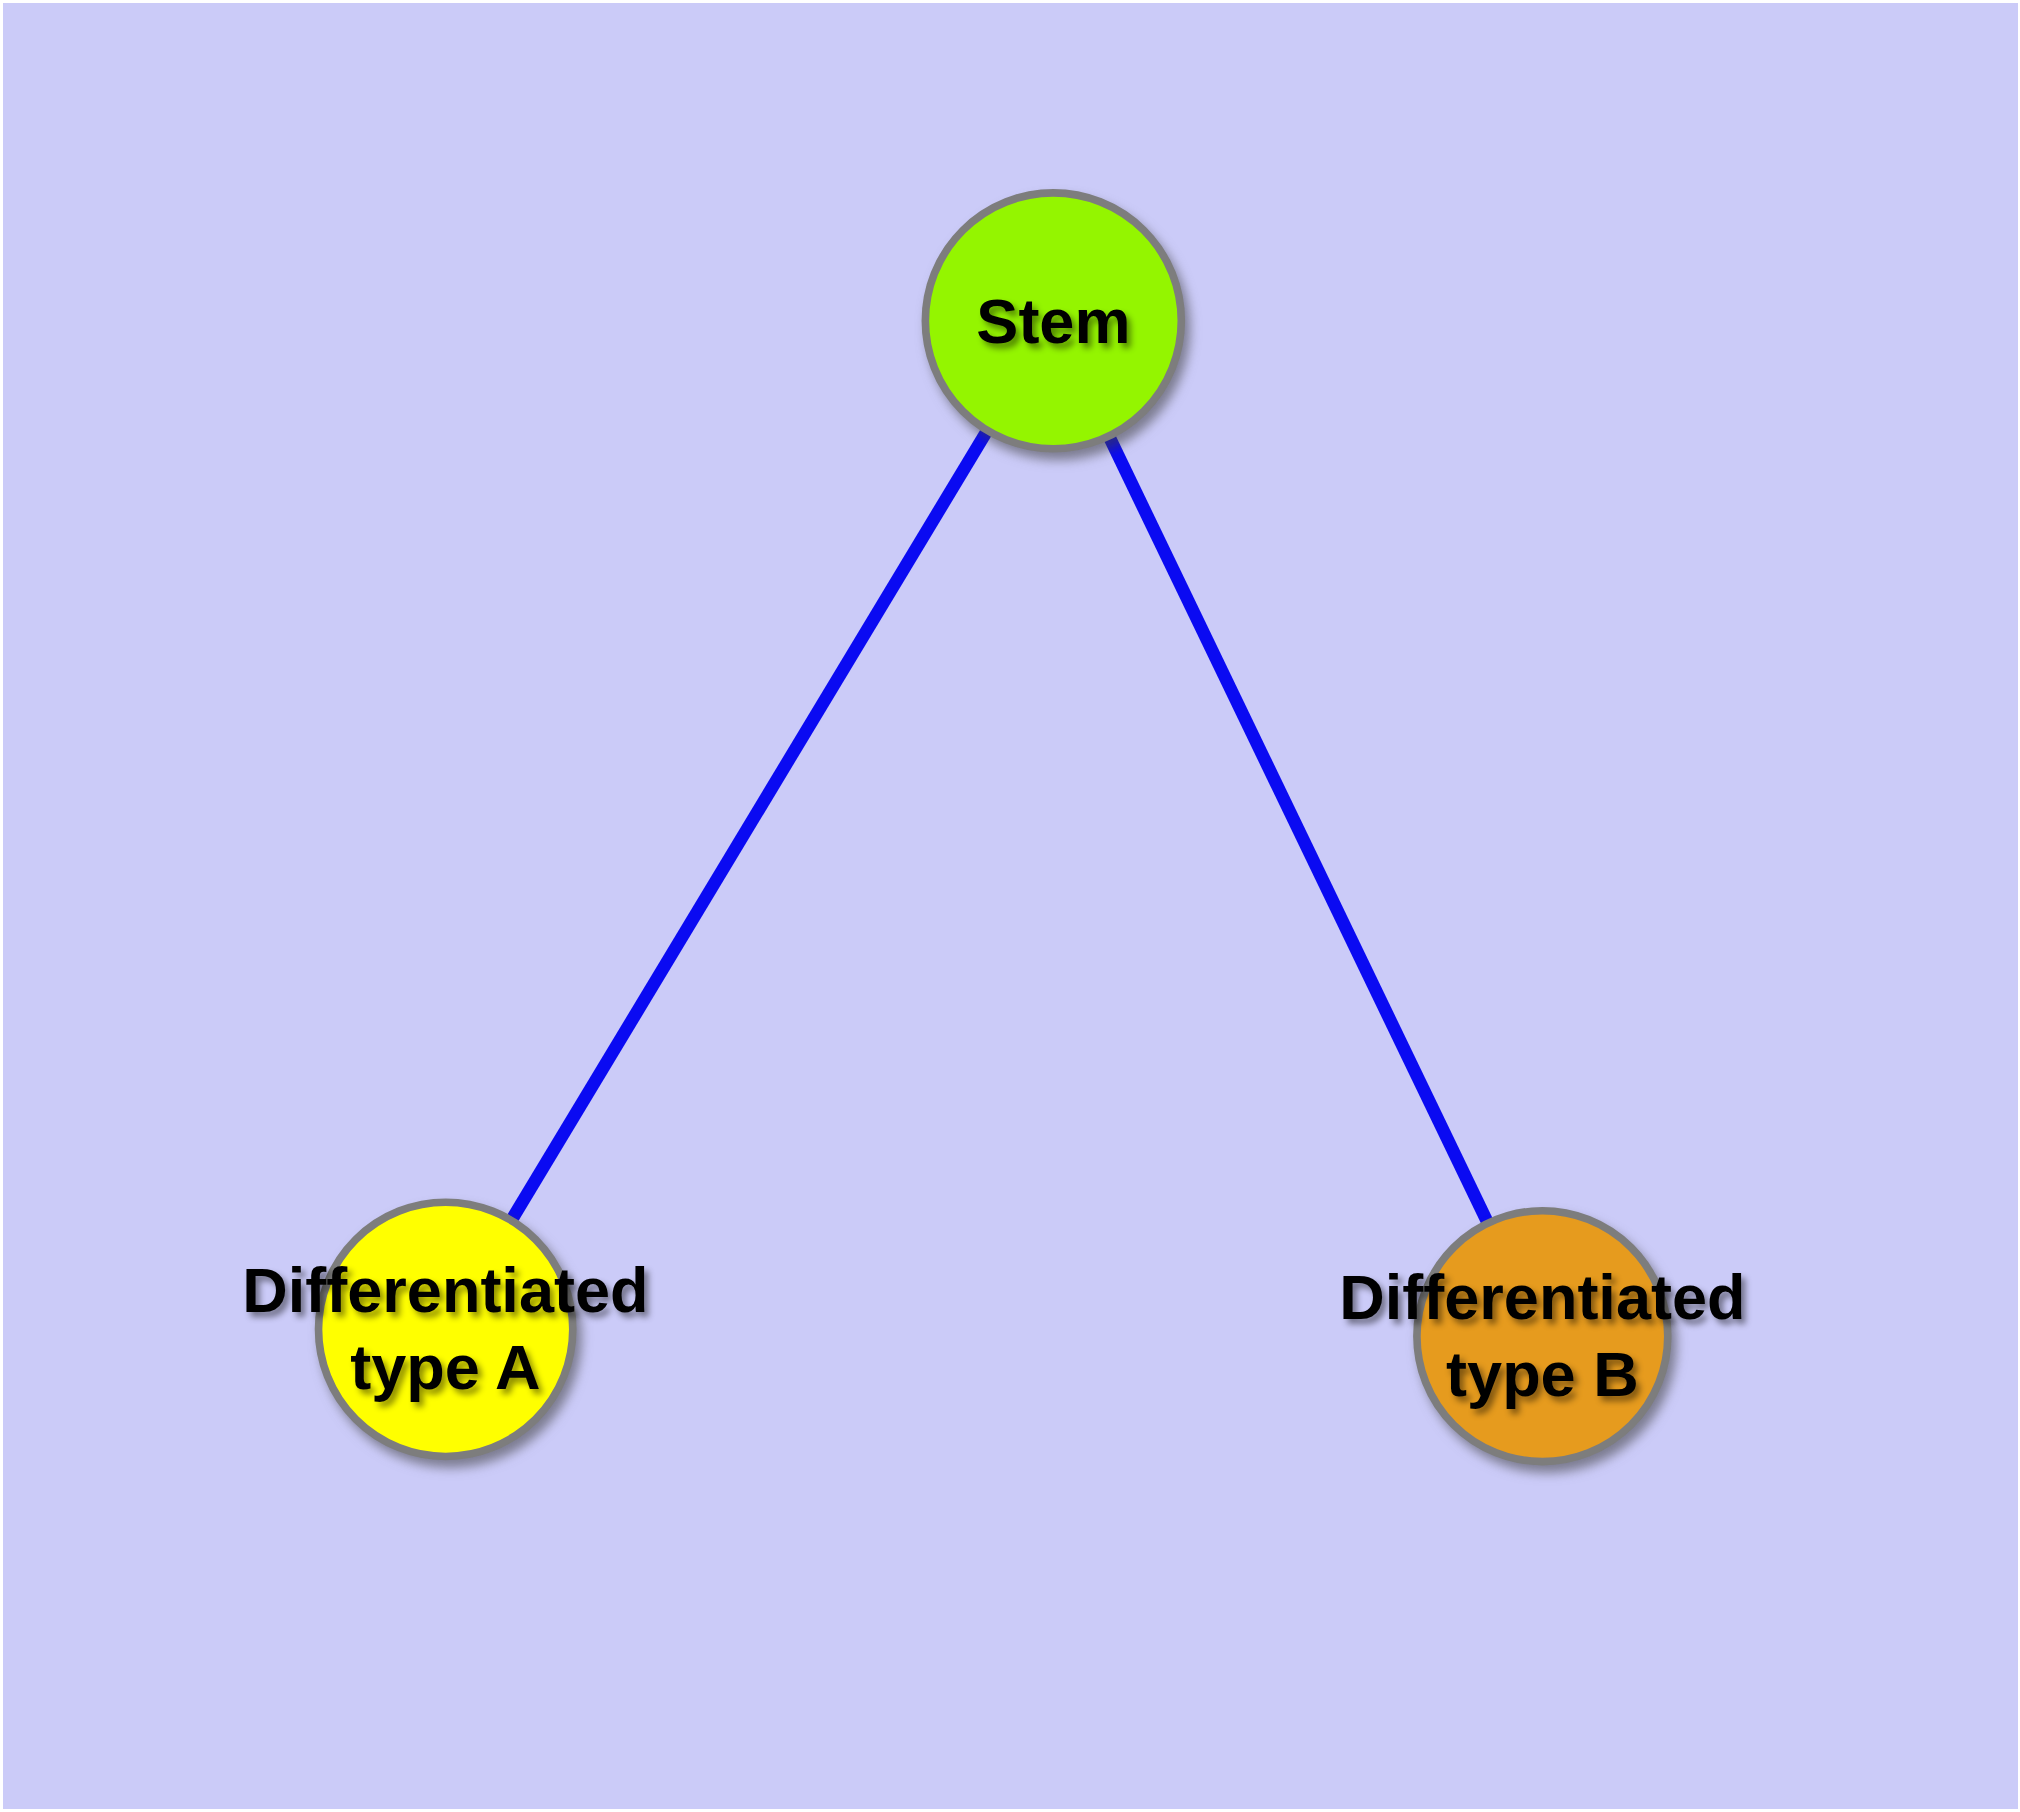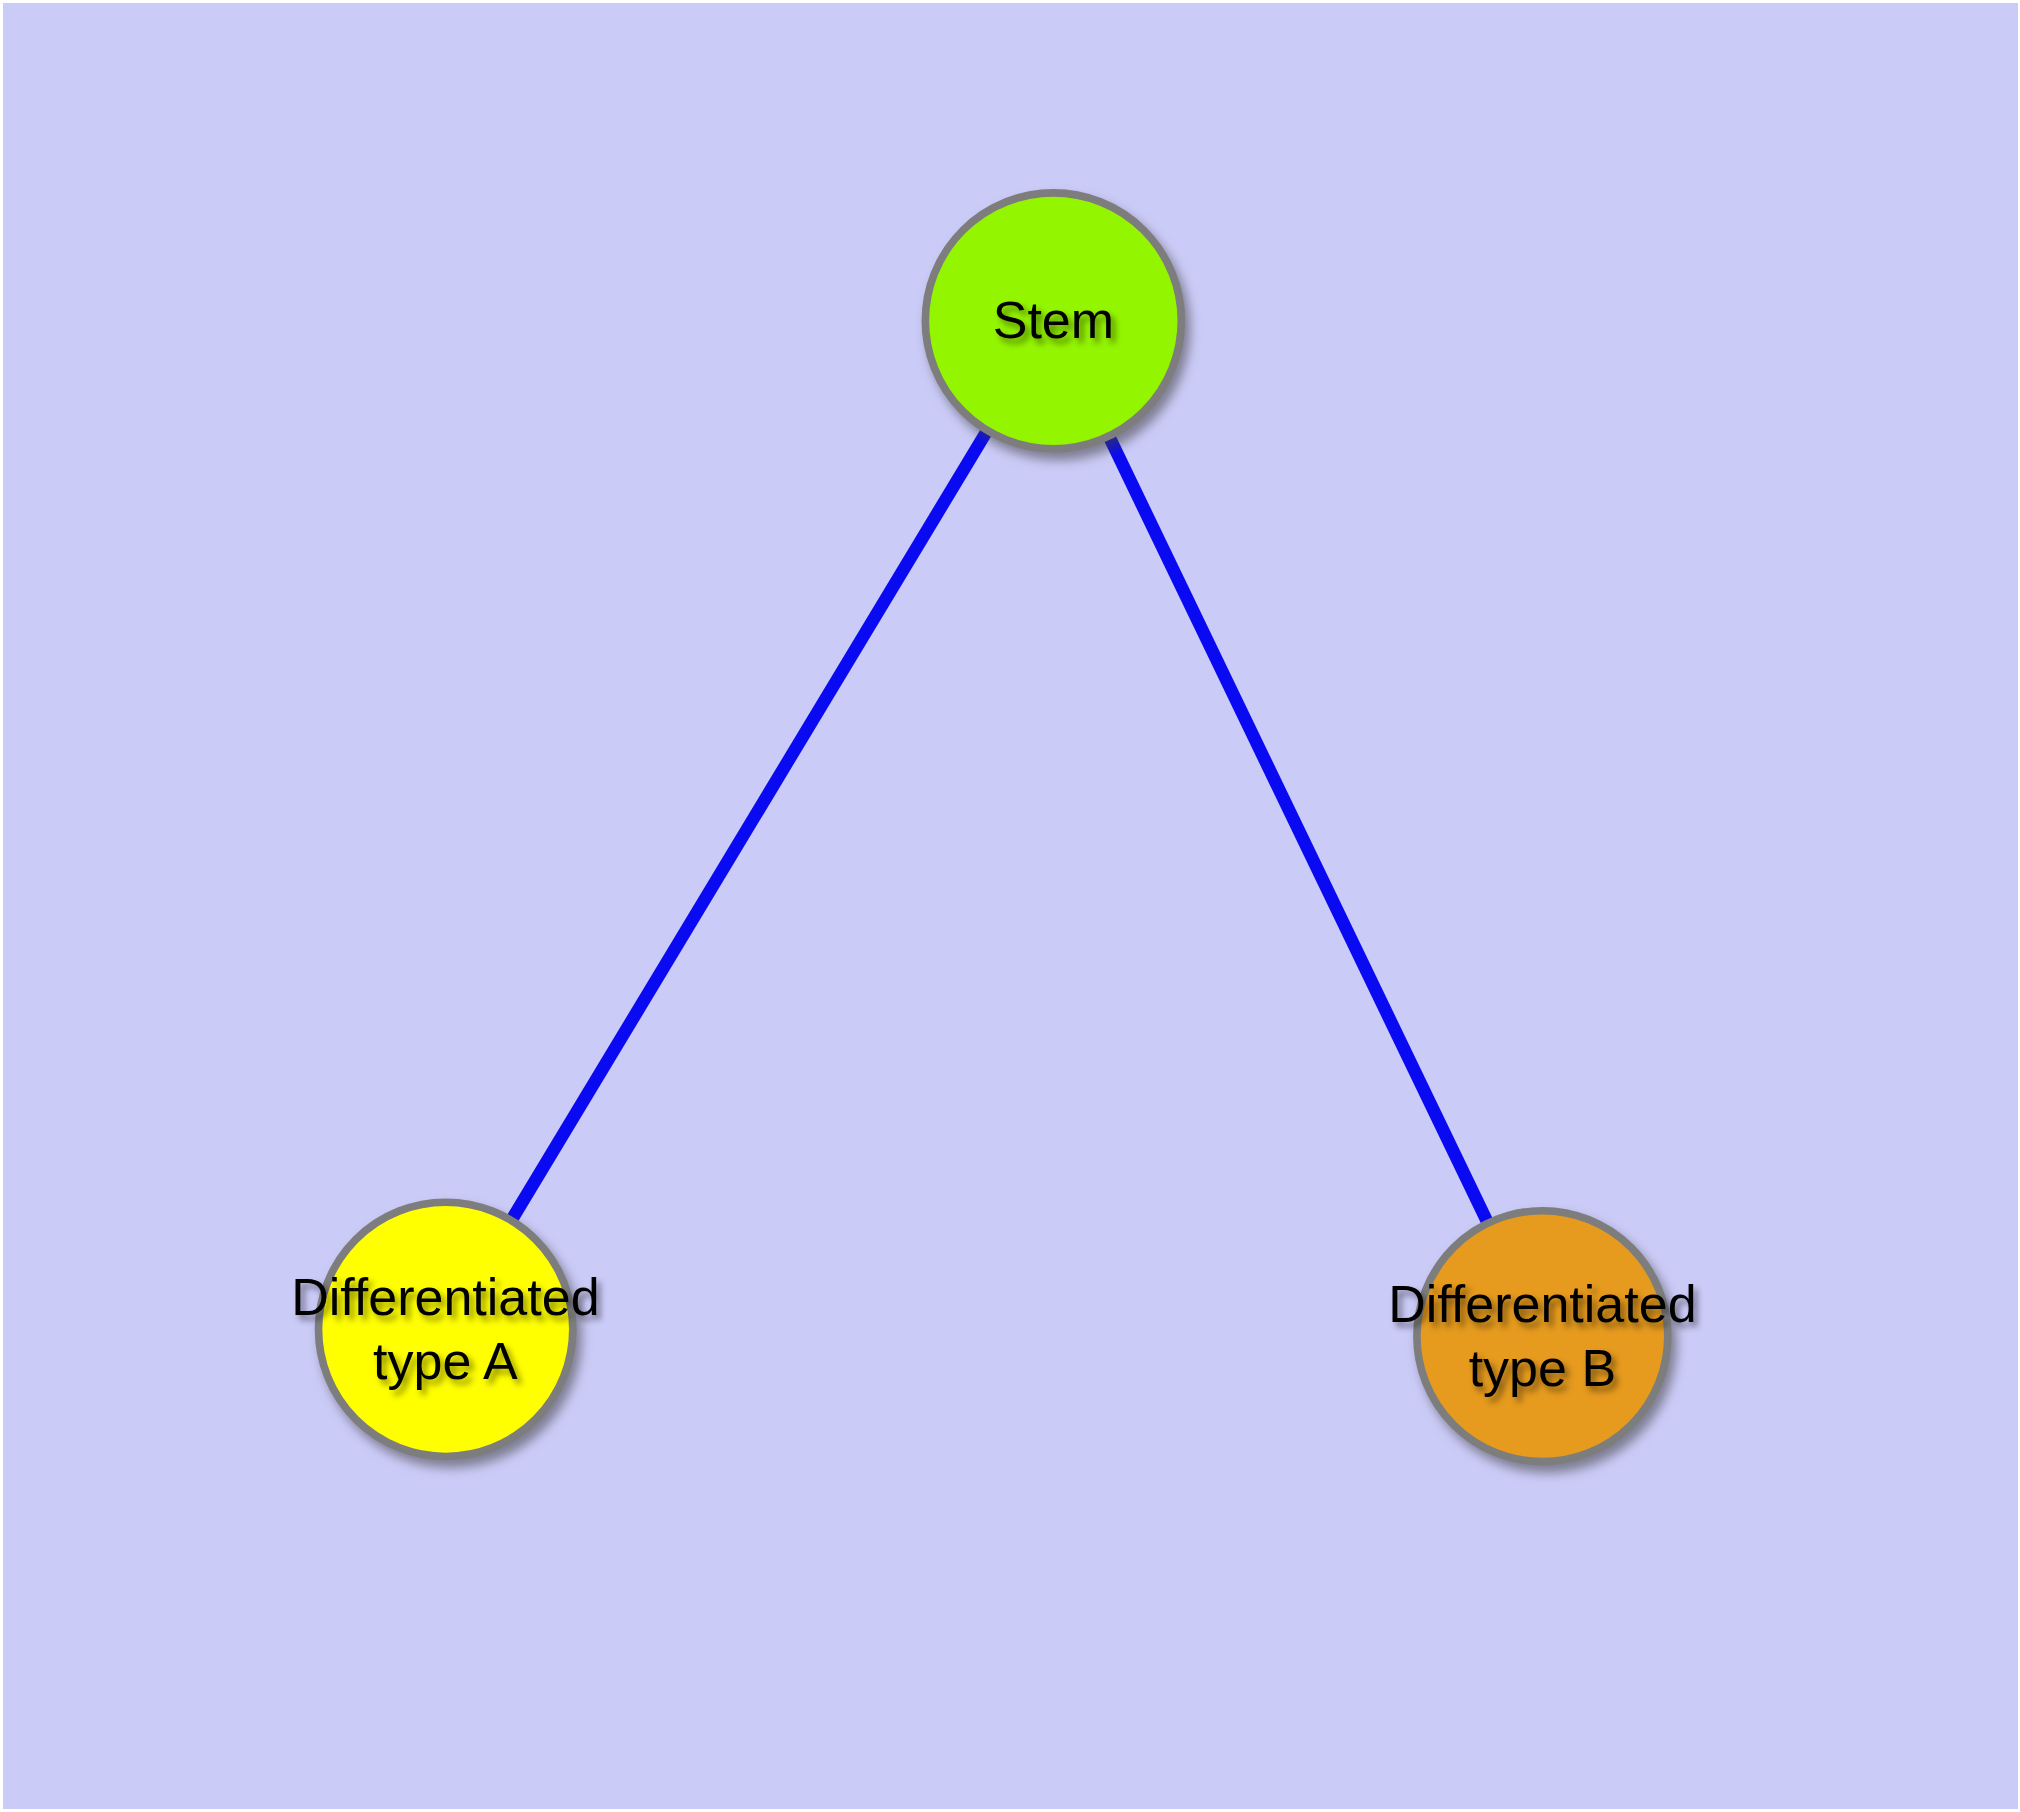--- a/index.html
+++ b/index.html
@@ -37,22 +37,22 @@
   .edge-line {
     fill: none;
     stroke-linecap: butt;
   }
   .node-circle {
     filter: drop-shadow(6px 9px 6px rgba(60, 60, 60, 0.55));
   }
   .node-label {
     position: absolute;
     transform: translate(-50%, -50%);
-    font-weight: normal;
-    font-size: 52px;
+    font-weight: bold;
+    font-size: 63px;
     line-height: 1.22;
     color: #000000;
     text-align: center;
     white-space: pre-line;
     letter-spacing: 0px;
     text-shadow: 4.2px 5.1px 6.8px rgba(0, 0, 0, 0.45);
     pointer-events: none;
   }
 </style>
 </head>

